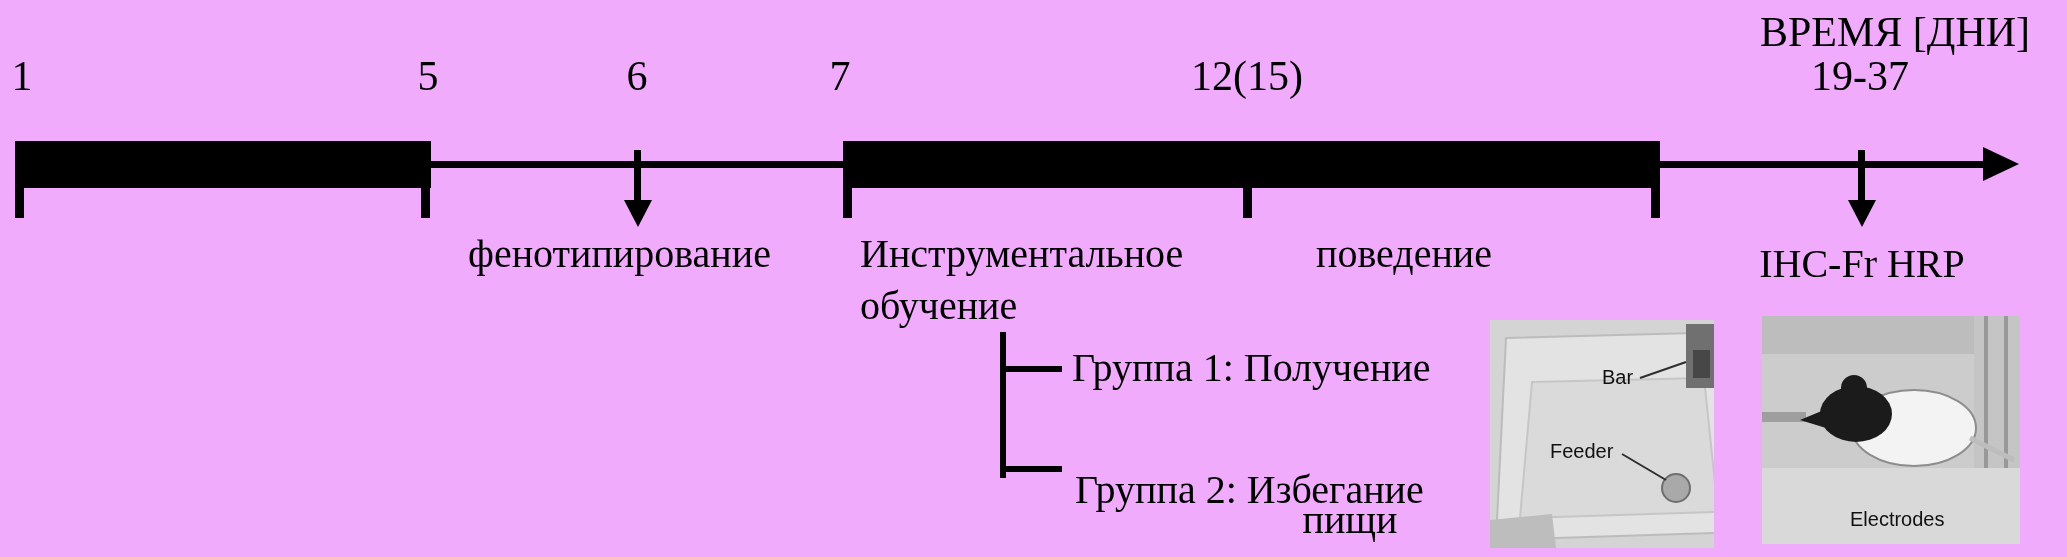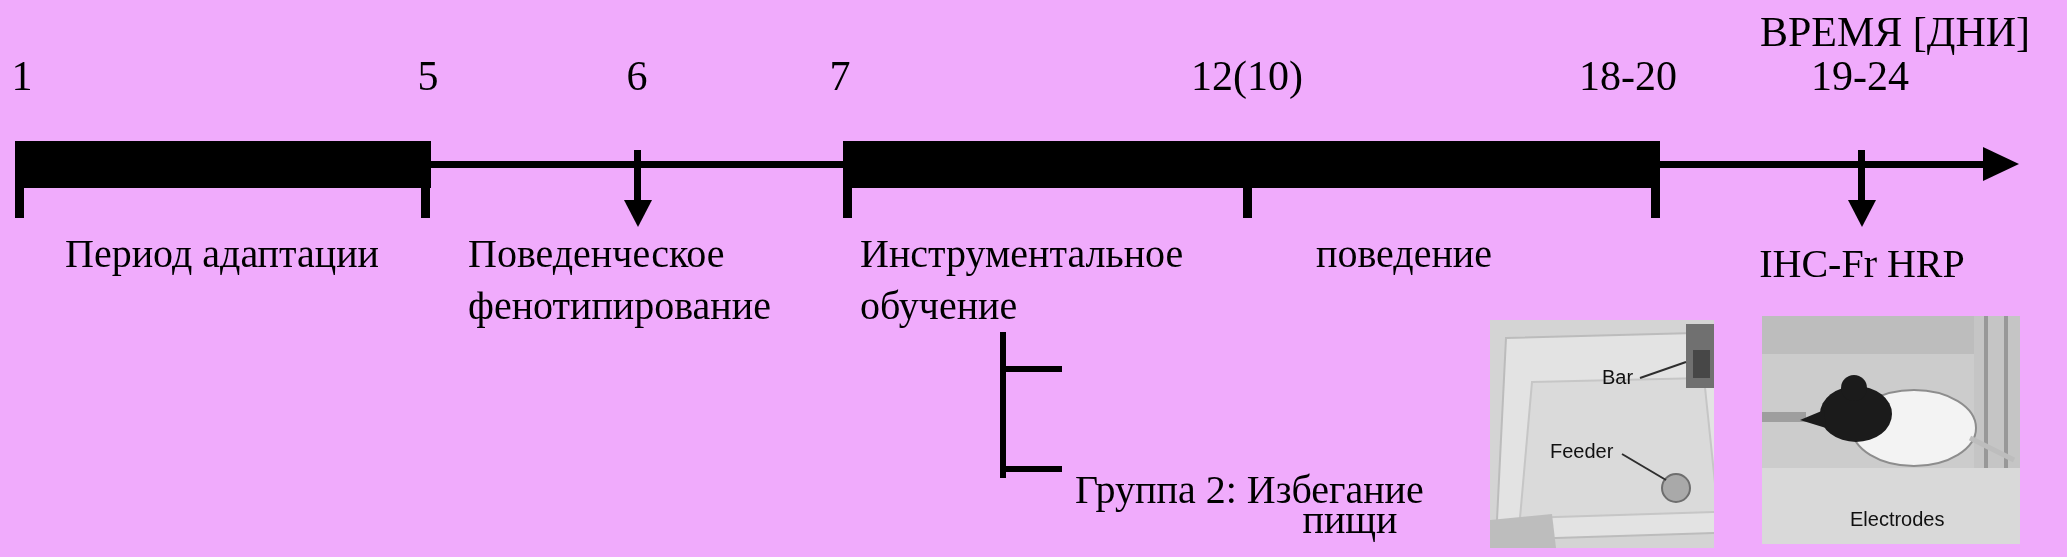--- a/index.html
+++ b/index.html
@@ -50,64 +50,62 @@
 <body>
 
 <div class="figure">
 
   <div class="plabel centered" style="left:1895px; top:6px; font-size:42px;">ВРЕМЯ [ДНИ]</div>
 
   <div class="day" style="left:22px;">1</div>
   <div class="day" style="left:428px;">5</div>
   <div class="day" style="left:637px;">6</div>
   <div class="day" style="left:840px;">7</div>
-  <div class="day" style="left:1247px;">12(10)</div>
-  <div class="day" style="left:1628px;">18-20</div>
-  <div class="day" style="left:1860px;">19-24</div>
+  <div class="day" style="left:1247px;">12(15)</div>
+  <div class="day" style="left:1860px;">19-37</div>
 
   <div class="ink" style="left:15px; top:161px; width:1975px; height:7px;"></div>
   <div class="abs" style="left:1983px; top:147px; width:0; height:0;
        border-left:36px solid #000; border-top:17px solid transparent; border-bottom:17px solid transparent;"></div>
 
   <div class="ink" style="left:15px; top:141px; width:416px; height:47px;"></div>
   <div class="ink" style="left:843px; top:141px; width:817px; height:47px;"></div>
 
   <div class="tick" style="left:15px;"></div>
   <div class="tick" style="left:421px;"></div>
   <div class="tick" style="left:843px;"></div>
   <div class="tick" style="left:1243px;"></div>
   <div class="tick" style="left:1651px;"></div>
 
   <div class="down-shaft" style="left:634px;"></div>
   <div class="down-head" style="left:624px;"></div>
   <div class="down-shaft" style="left:1858px;"></div>
   <div class="down-head" style="left:1848px;"></div>
 
-  <div class="plabel centered" style="left:222px; top:228px;">Период адаптации</div>
 
   <div class="plabel" style="left:468px; top:228px;">
-    <div>Поведенческое</div>
     <div>фенотипирование</div>
   </div>
 
   <div class="plabel" style="left:860px; top:228px;">
     <div>Инструментальное</div>
     <div>обучение</div>
   </div>
 
   <div class="plabel" style="left:1316px; top:228px;">
     <div>поведение</div>
   </div>
 
   <div class="plabel centered" style="left:1862px; top:238px;">IHC-Fr HRP</div>
 
   <div class="ink" style="left:1000px; top:332px; width:6px; height:146px;"></div>
   <div class="ink" style="left:1000px; top:366px; width:62px; height:6px;"></div>
   <div class="ink" style="left:1000px; top:466px; width:62px; height:6px;"></div>
 
+  <div class="plabel" style="left:1072px; top:342px;">Группа 1: Получение</div>
   <div class="plabel" style="left:1075px; top:464px;">Группа 2: Избегание</div>
   <div class="plabel centered" style="left:1350px; top:494px;">пищи</div>
 
   <div class="photo" style="left:1490px; top:320px; width:224px; height:228px;">
     <svg width="256" height="228" viewBox="0 0 256 228">
       <rect width="256" height="228" fill="#d4d4d4"></rect>
       <polygon points="16,18 240,12 252,212 6,220" fill="#e3e3e3" stroke="#bcbcbc" stroke-width="2"></polygon>
       <polygon points="42,62 214,58 228,192 30,198" fill="#dadada" stroke="#c6c6c6" stroke-width="2"></polygon>
       <rect x="196" y="4" width="32" height="64" fill="#707070"></rect>
       <rect x="203" y="30" width="17" height="28" fill="#474747"></rect>

